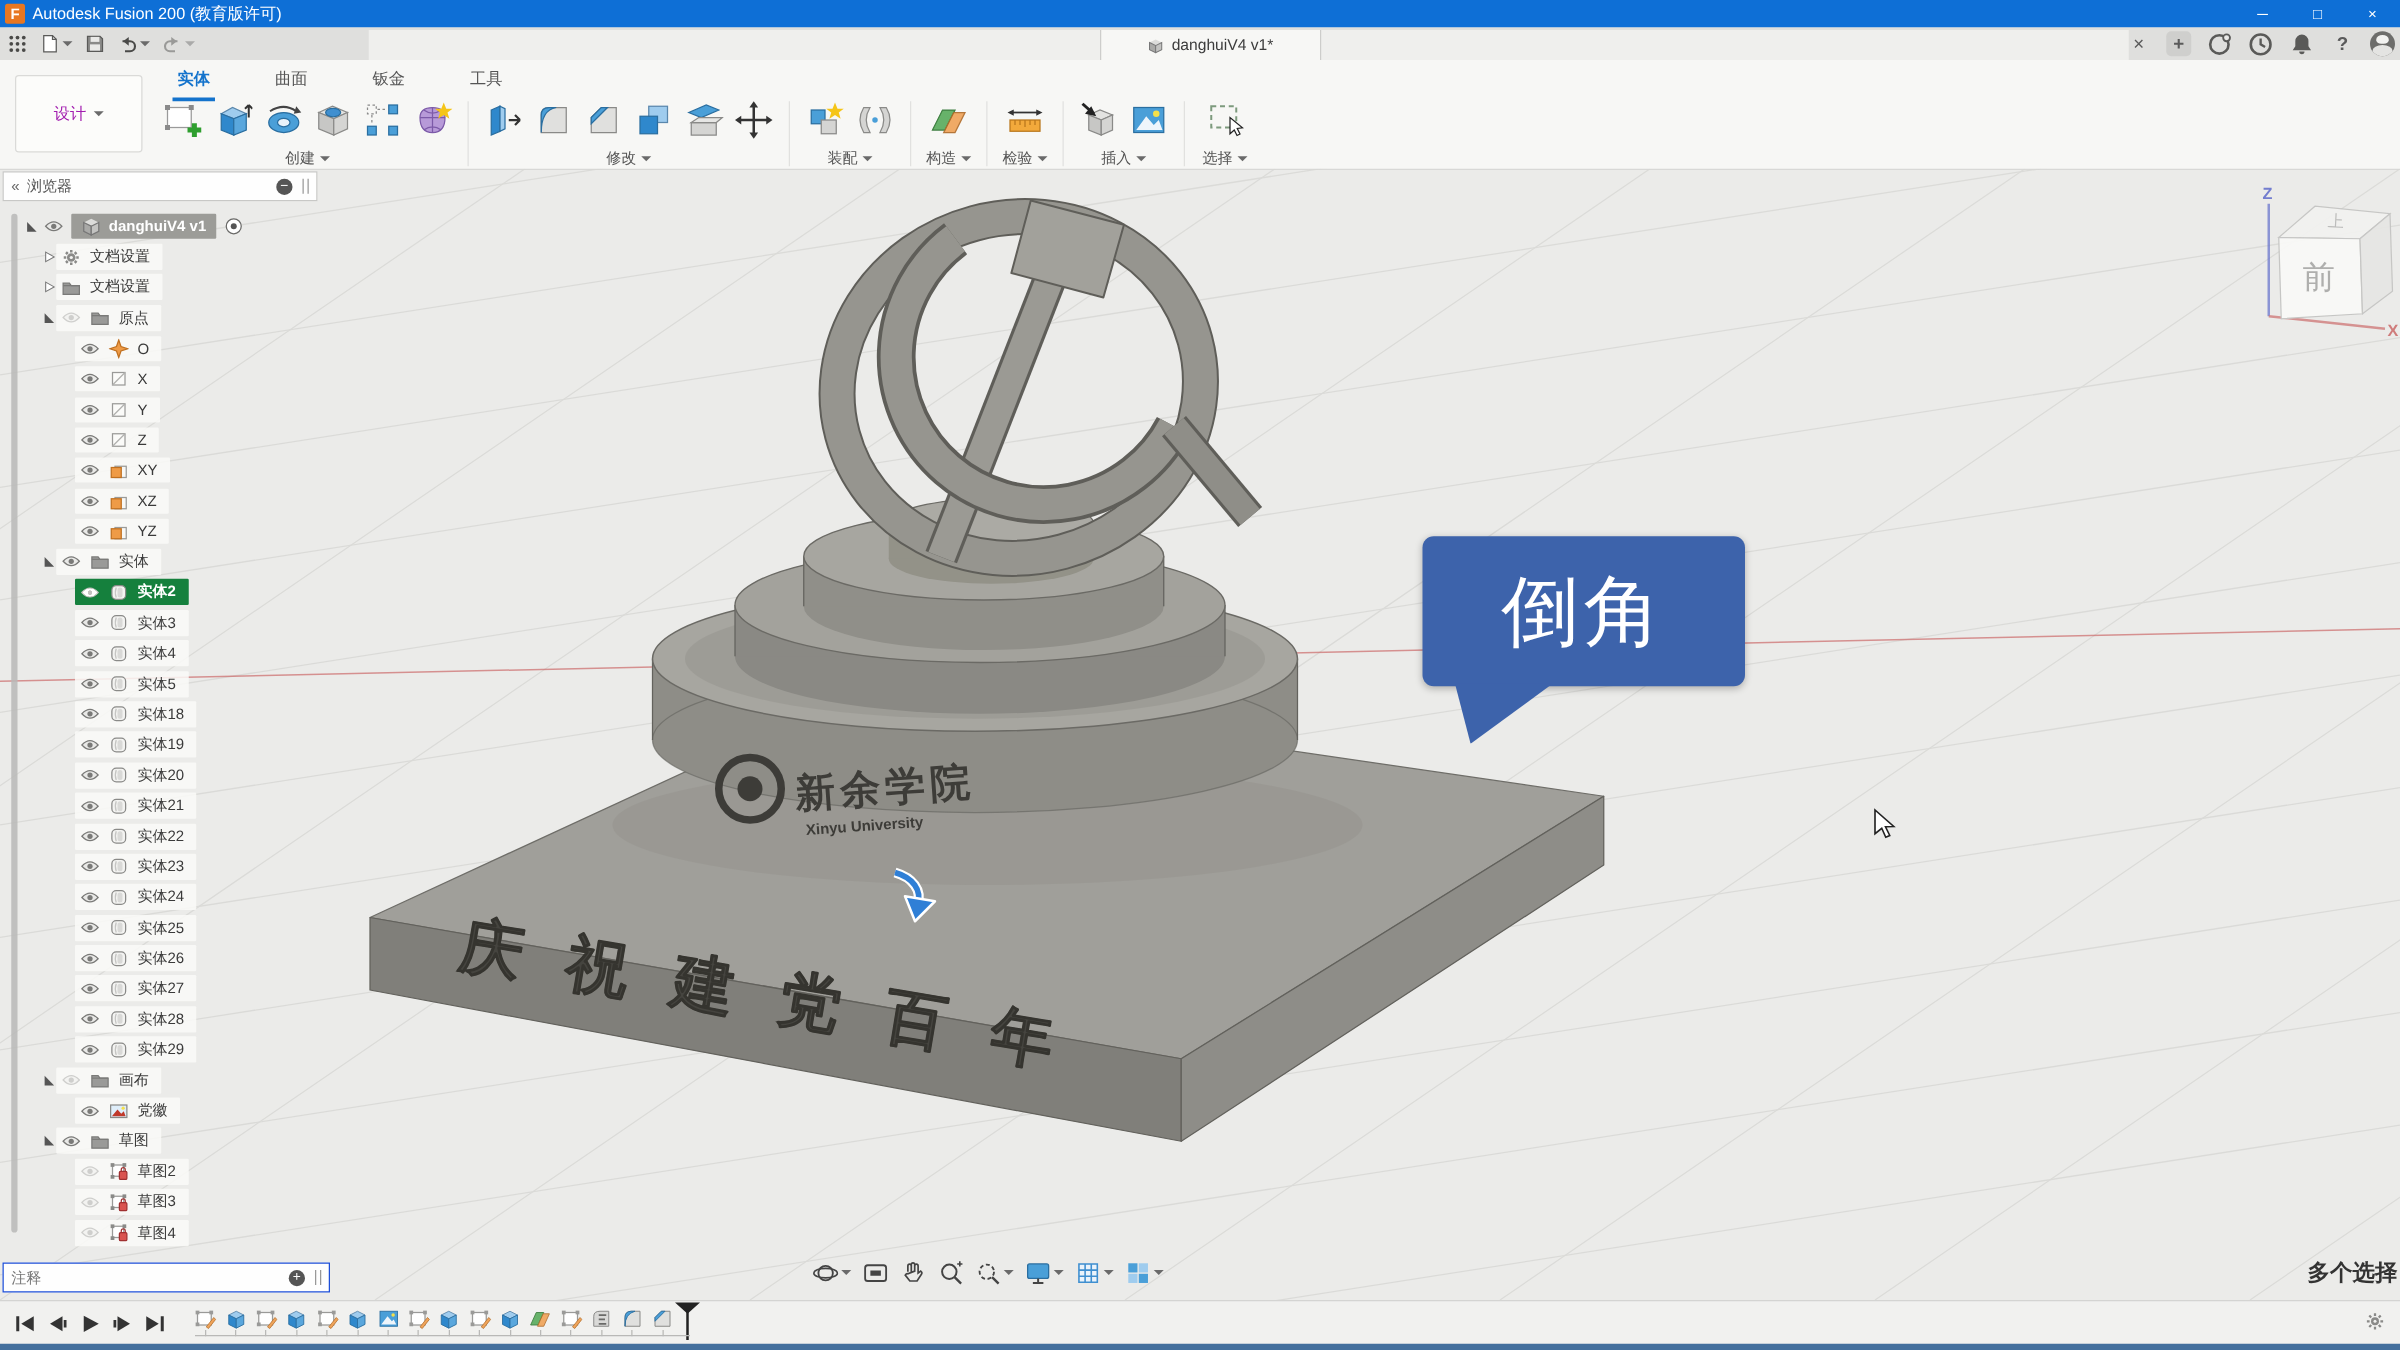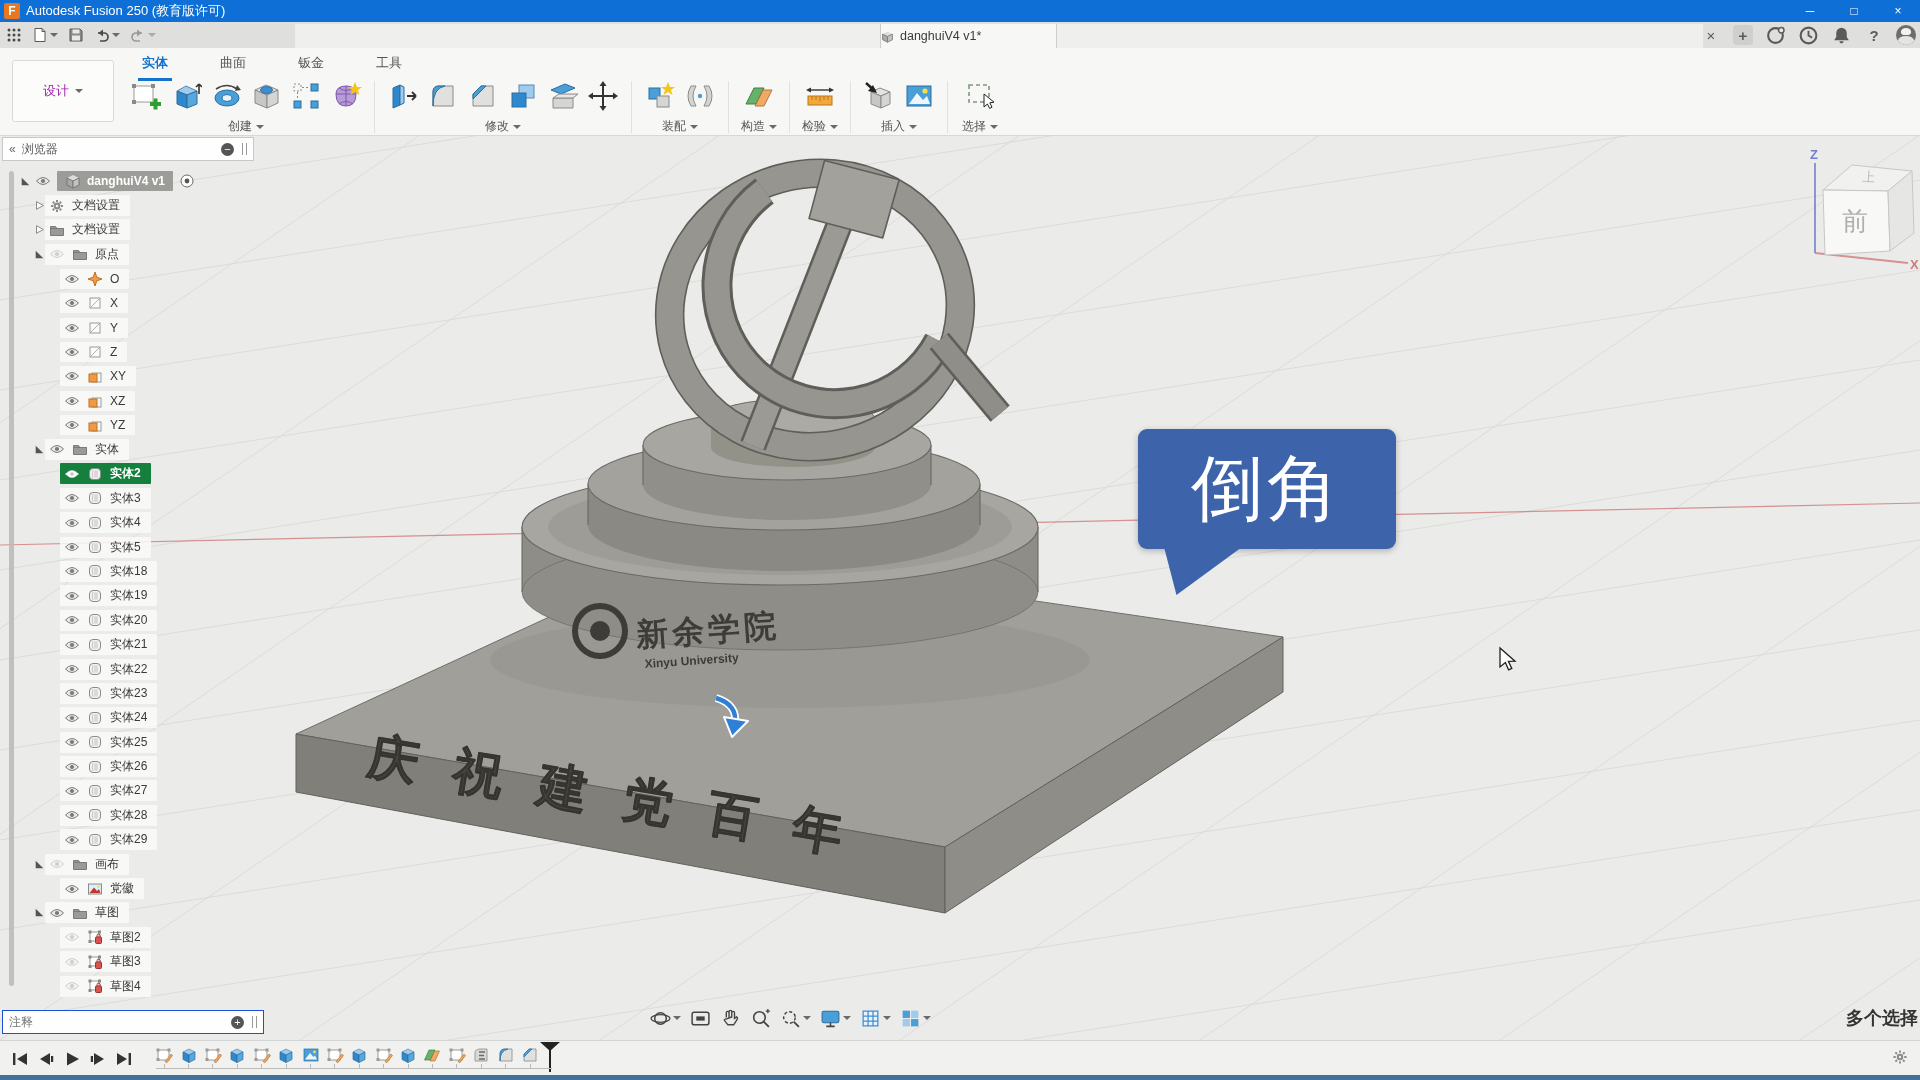--- a/index.html
+++ b/index.html
@@ -14,21 +14,21 @@
   .winbtns{margin-left:auto;display:flex;}
   .winbtn{width:44px;height:22px;display:flex;align-items:center;justify-content:center;font-size:12px;color:#fff;}
 
   
   .docbar{position:absolute;left:0;top:22px;width:1920px;height:26px;background:#dfdfdd;border-bottom:1px solid #cfcfcd;}
   .qat{position:absolute;left:6px;top:0;height:26px;display:flex;align-items:center;gap:10px;}
   .qbtn{display:flex;align-items:center;gap:2px;color:#4a4a4a;}
   .caret{width:0;height:0;border-left:4px solid transparent;border-right:4px solid transparent;border-top:4px solid #6a6a6a;display:inline-block;}
   .tabstrip{position:absolute;left:295px;top:2px;width:1408px;height:24px;background:#efefed;}
   .doctab{position:absolute;left:585px;top:0;width:175px;height:24px;background:#f7f7f5;
-    border-left:1px solid #cdcdcb;border-right:1px solid #cdcdcb;display:flex;align-items:center;gap:6px;
+    border-left:1px solid #cdcdcb;border-right:1px solid #cdcdcb;display:flex;align-items:center;justify-content:center;gap:6px;
     font-size:12.5px;color:#3c3c3c;}
   .tabactions{position:absolute;right:4px;top:0;height:26px;display:flex;align-items:center;gap:12px;color:#5a5a5a;}
   .tact{display:flex;align-items:center;justify-content:center;width:20px;height:20px;font-size:15px;}
   .tact.add{background:#cfcfcd;border-radius:4px;font-weight:bold;}
   .avatar{width:20px;height:20px;border-radius:50%;background:#6d6d6b;overflow:hidden;position:relative;}
   .avatar::before{content:"";position:absolute;left:5px;top:3px;width:10px;height:7px;background:#f2f2f0;border-radius:50% 50% 40% 40%;}
   .avatar::after{content:"";position:absolute;left:2px;top:11px;width:16px;height:9px;background:#e4e4e2;border-radius:50% 50% 0 0;}
 
   
   .ribbon{position:absolute;left:0;top:48px;width:1920px;height:87px;background:#f7f7f5;border-bottom:1px solid #d8d8d6;}
@@ -70,21 +70,21 @@
   
   .comments{position:absolute;left:2px;top:875px;width:248px;height:22px;background:rgba(255,255,255,.95);
     border:1px solid #1d4ed8;display:flex;align-items:center;padding:0 6px;gap:8px;font-size:12px;color:#777;}
   .comments .sp{flex:1;}
 
   
   .callout{position:absolute;left:1138px;top:294px;width:258px;height:120px;background:#3d63ab;border-radius:9px;
     display:flex;align-items:center;justify-content:center;box-shadow:0 2px 6px rgba(0,0,0,.25);}
   .callout::after{content:"";position:absolute;left:26px;bottom:-46px;width:78px;height:48px;background:#3d63ab;
     clip-path:polygon(0 0,100% 0,16% 100%);}
-  .callout .ctext{font-size:72px;color:#fff;letter-spacing:4px;}
+  .callout .ctext{font-size:62px;color:#fff;letter-spacing:4px;}
 
   
   .viewcube{position:absolute;left:1790px;top:10px;width:130px;height:130px;opacity:.9;}
 
   
   .navbar{position:absolute;left:650px;top:868px;height:30px;display:flex;align-items:center;gap:9px;}
   .navitem{display:flex;align-items:center;gap:2px;}
   .icon20{width:21px;height:21px;}
 
   .status{position:absolute;left:1846px;top:871px;font-size:18px;color:#333;font-weight:bold;}
@@ -404,21 +404,21 @@
         <circle cx="8" cy="8" r="3.2" fill="#8a8a88"></circle>
         <circle cx="8" cy="8" r="1.2" fill="#f1f1ef"></circle>
       </symbol>
 </defs>
   </svg>
 
 <div id="app">
 
   <div class="titlebar">
     <span class="applogo">F</span>
-    <span>Autodesk Fusion 250 (教育版许可)</span>
+    <span>Autodesk Fusion 200 (教育版许可)</span>
     <span class="winbtns">
       <span class="winbtn">─</span>
       <span class="winbtn">□</span>
       <span class="winbtn close">×</span>
     </span>
   </div>
 
   <div class="docbar">
     <div class="qat">
       <span class="qbtn">

